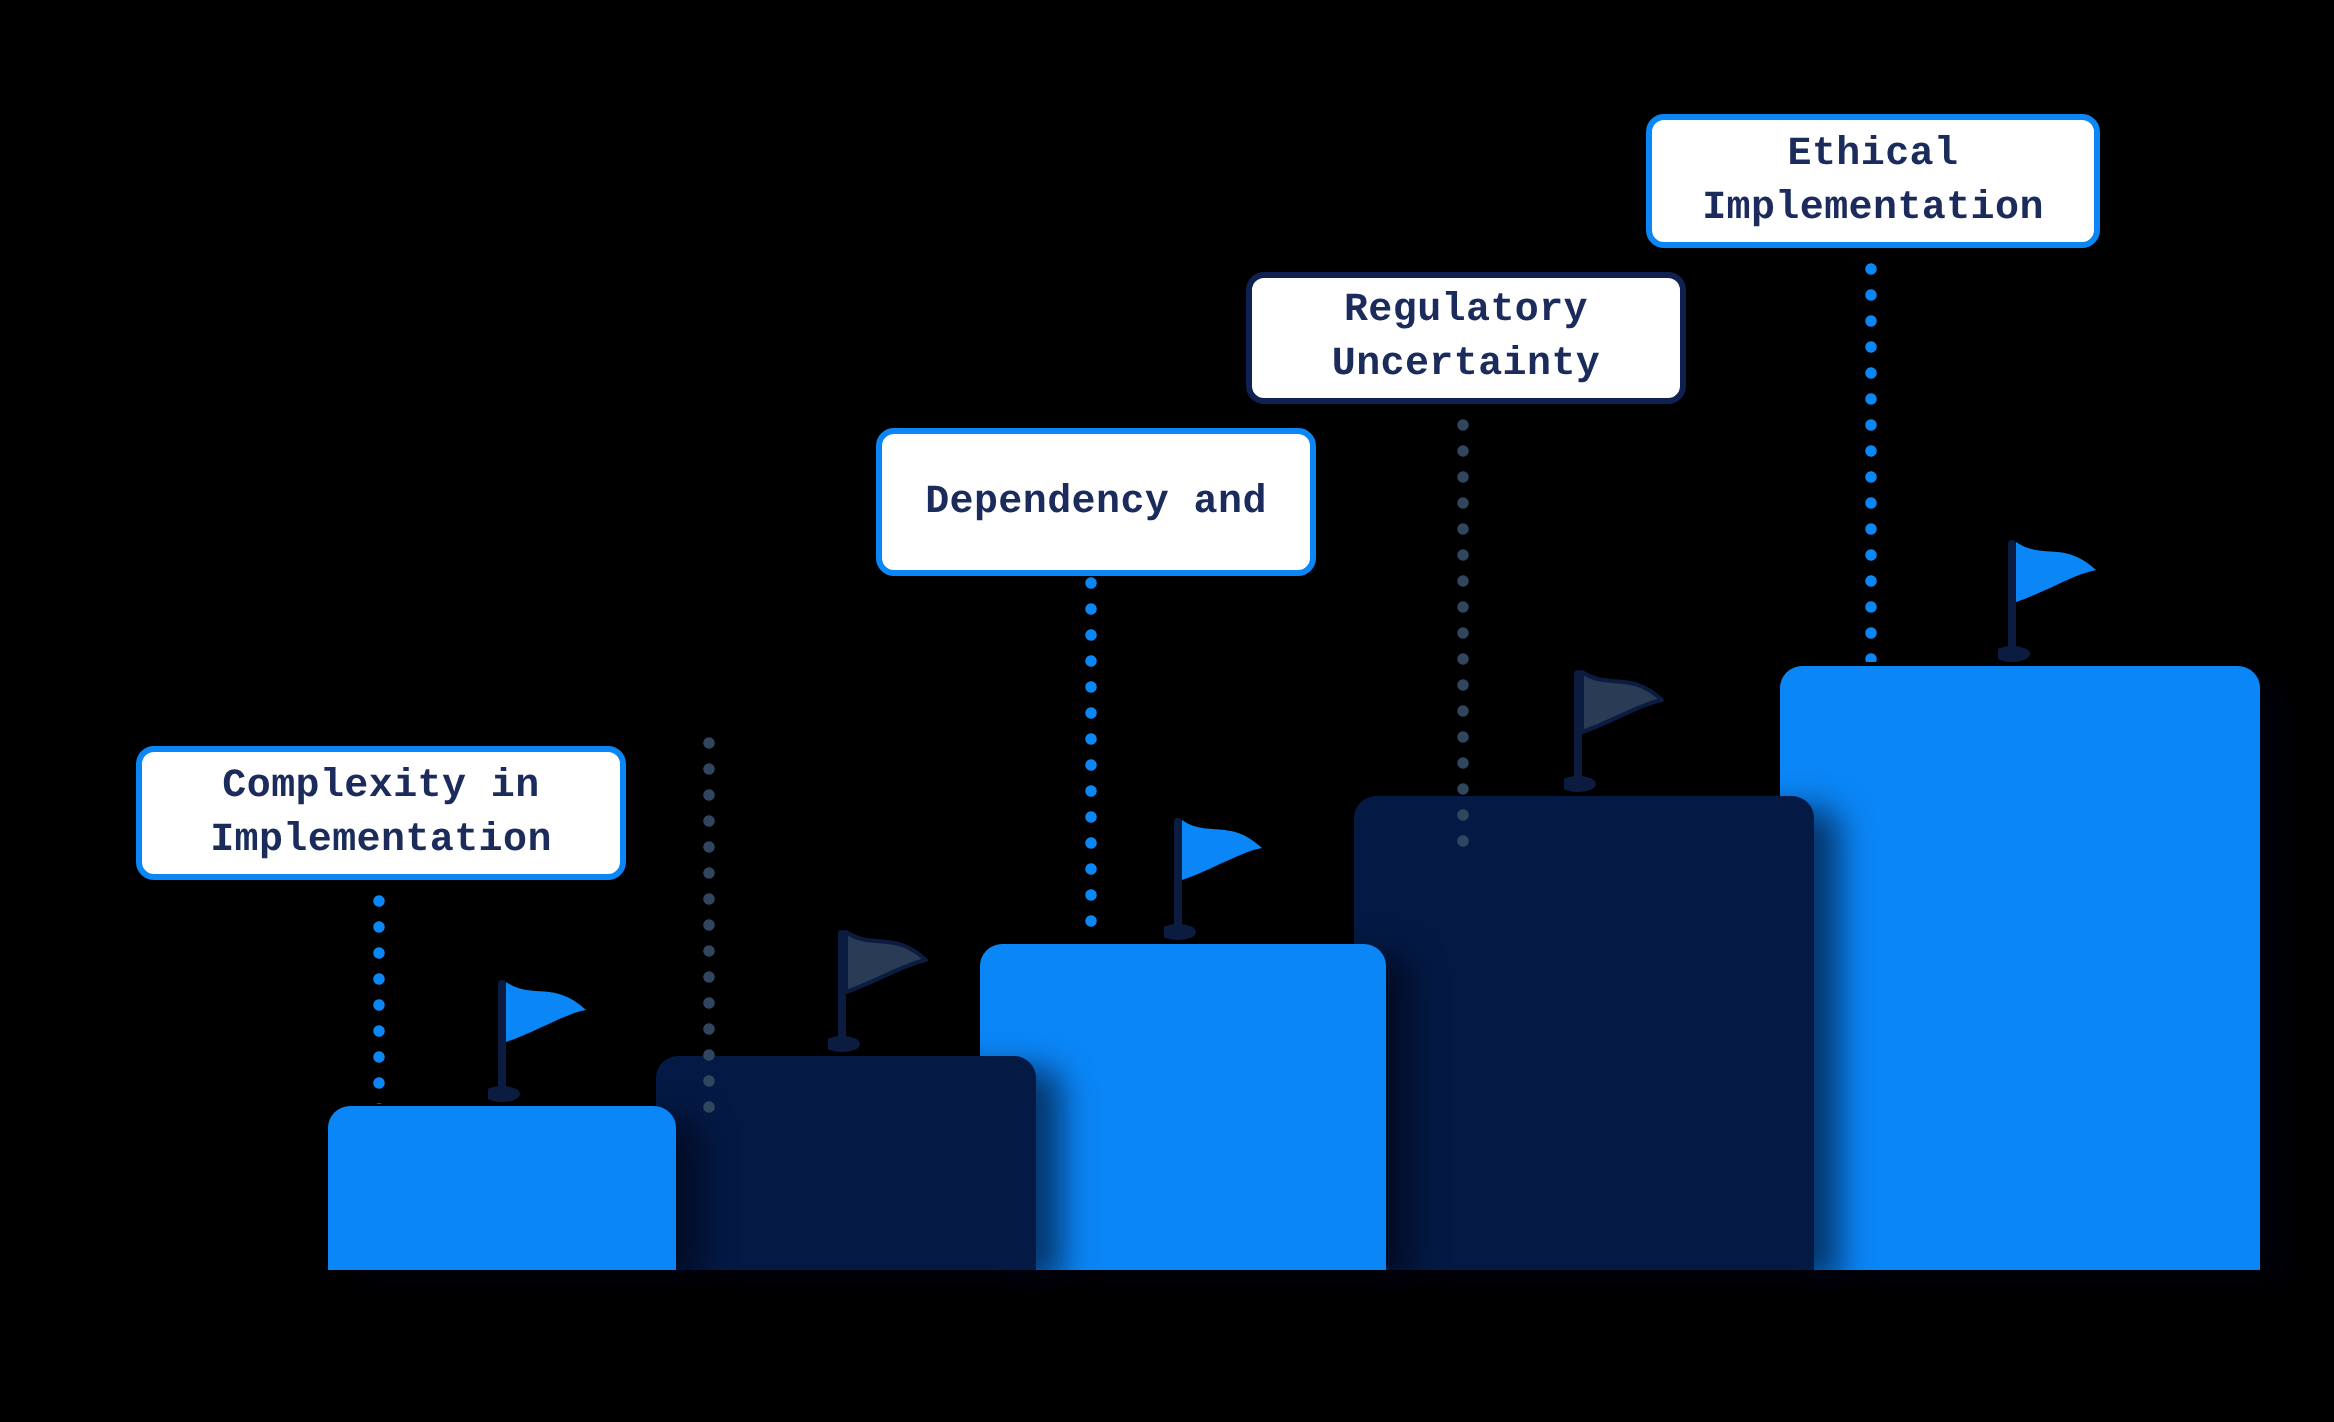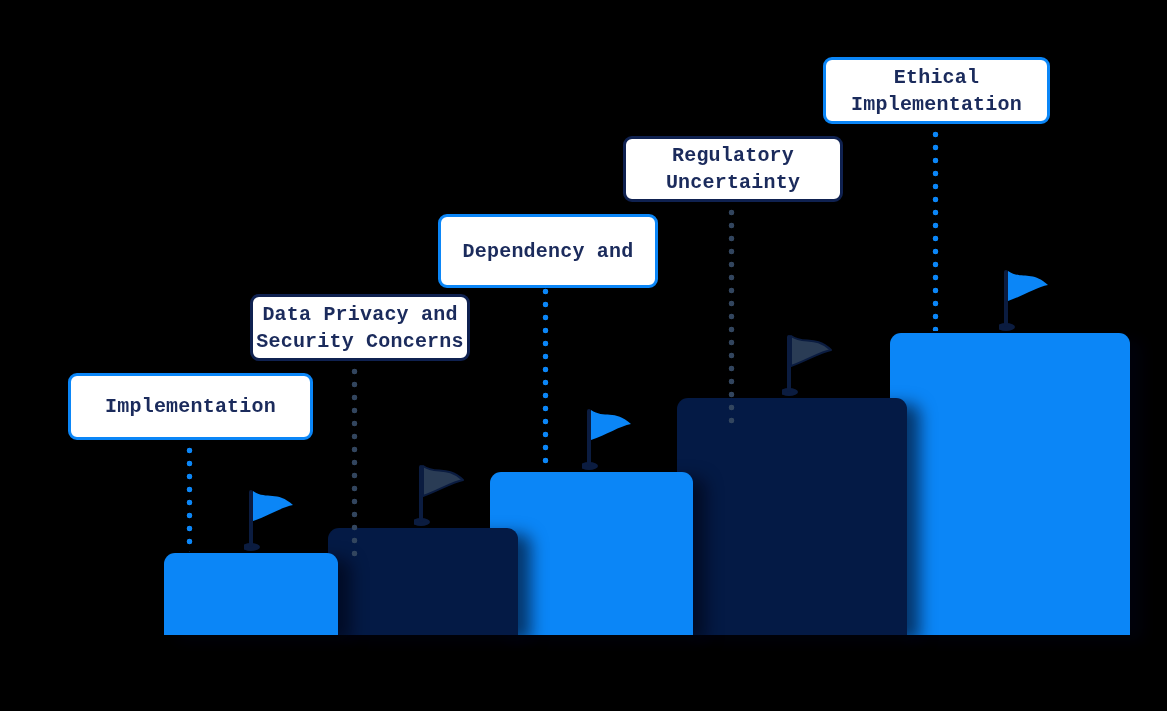--- a/index.html
+++ b/index.html
@@ -50,34 +50,31 @@
   .bar.v-navy{background:var(--navy,#041A45);}
   
   .flag{position:absolute;z-index:60;}
 </style>
 </head>
 <body>
 
 <div id="canvas">
 
   <div class="label-box v-blue" style="left:68px;top:373px;width:245px;height:67px;">
+    <span class="label-line">Complexity in</span>
     <span class="label-line">Implementation</span>
   </div>
   <div class="dots v-blue" style="left:186px;top:444px;height:108px;"></div>
   <svg class="flag" style="left:244px;top:488px;" width="62" height="66" viewBox="0 0 62 66">
     <ellipse cx="7" cy="59" rx="9" ry="4" fill="var(--flag-pole-navy)"></ellipse>
     <rect x="5" y="2" width="4" height="57" rx="2" fill="var(--flag-pole-navy)"></rect>
     <path d="M9 3 C 22 12, 33 2, 49 17 C 38 19, 24 28, 9 33 Z" fill="var(--blue)"></path>
   </svg>
   <div class="bar v-blue" style="left:164px;top:553px;width:174px;height:82px;z-index:55;"></div>
 
-  <div class="label-box v-navy" style="left:250px;top:294px;width:220px;height:67px;">
-    <span class="label-line">Data Privacy and</span>
-    <span class="label-line">Security Concerns</span>
-  </div>
   <div class="dots v-navy" style="left:351px;top:365px;height:192px;"></div>
   <svg class="flag" style="left:414px;top:463px;" width="62" height="66" viewBox="0 0 62 66">
     <ellipse cx="7" cy="59" rx="9" ry="4" fill="var(--flag-pole-navy)"></ellipse>
     <rect x="5" y="2" width="4" height="57" rx="2" fill="var(--flag-pole-navy)"></rect>
     <path d="M9 3 C 22 12, 33 2, 49 17 C 38 19, 24 28, 9 33 Z" fill="var(--flag-navy-fill)" stroke="var(--flag-pole-navy)" stroke-width="2" stroke-linejoin="round"></path>
   </svg>
   <div class="bar v-navy" style="left:328px;top:528px;width:190px;height:107px;z-index:45;"></div>
 
   <div class="label-box v-blue" style="left:438px;top:214px;width:220px;height:74px;">
     <span class="label-line">Dependency and</span>

